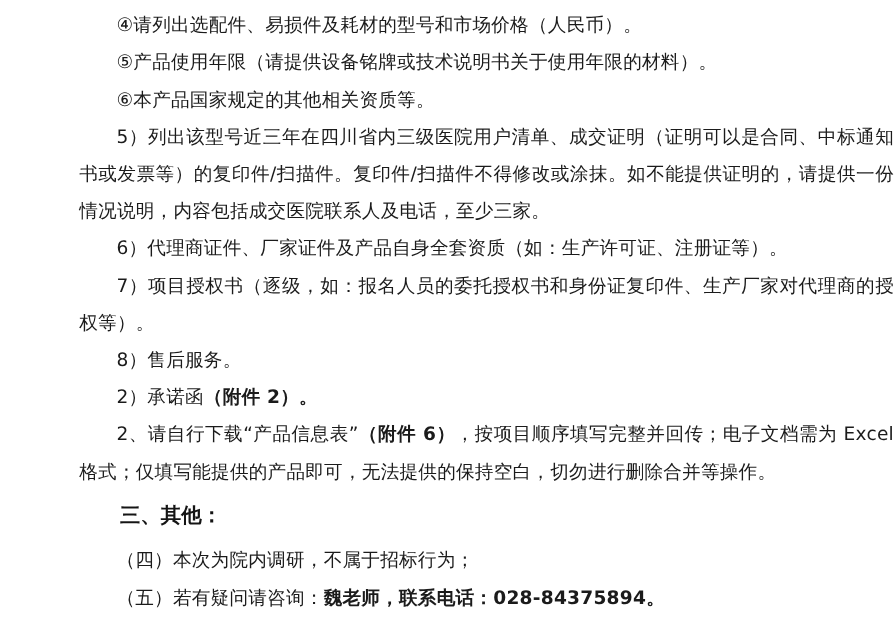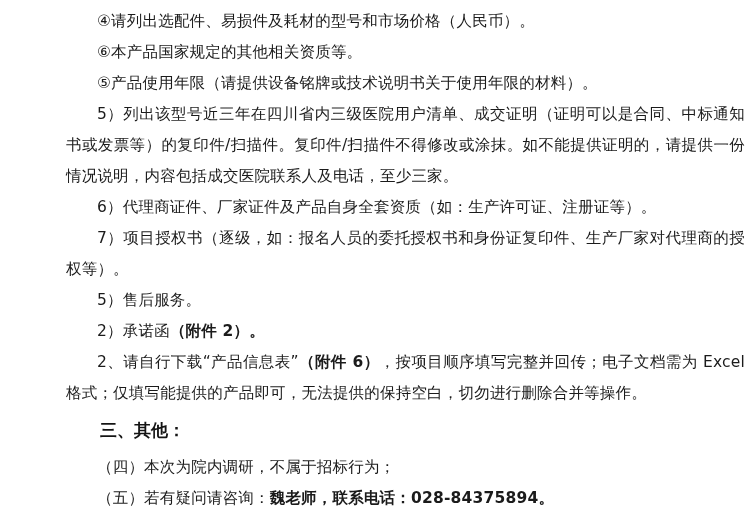--- a/index.html
+++ b/index.html
@@ -47,31 +47,31 @@
   }
   .spacer-sm { height: 6px; }
 </style>
 </head>
 <body>
 
 <div class="page">
 
   <p class="para indent">④请列出选配件、易损件及耗材的型号和市场价格（人民币）。</p>
 
+  <p class="para indent">⑤产品使用年限（请提供设备铭牌或技术说明书关于使用年限的材料）。</p>
+
   <p class="para indent">⑥本产品国家规定的其他相关资质等。</p>
-
-  <p class="para indent">⑤产品使用年限（请提供设备铭牌或技术说明书关于使用年限的材料）。</p>
 
   <p class="para indent">5）列出该型号近三年在四川省内三级医院用户清单、成交证明（证明可以是合同、中标通知书或发票等）的复印件/扫描件。复印件/扫描件不得修改或涂抹。如不能提供证明的，请提供一份情况说明，内容包括成交医院联系人及电话，至少三家。</p>
 
   <p class="para indent">6）代理商证件、厂家证件及产品自身全套资质（如：生产许可证、注册证等）。</p>
 
   <p class="para indent">7）项目授权书（逐级，如：报名人员的委托授权书和身份证复印件、生产厂家对代理商的授权等）。</p>
 
-  <p class="para indent">5）售后服务。</p>
+  <p class="para indent">8）售后服务。</p>
 
   <p class="para indent">
     <span>2）承诺函</span><span class="bold">（附件 2）。</span>
   </p>
 
   <p class="para indent">
     <span>2、请自行下载“产品信息表”</span><span class="bold">（附件 6）</span><span>，按项目顺序填写完整并回传；电子文档需为 Excel 格式；仅填写能提供的产品即可，无法提供的保持空白，切勿进行删除合并等操作。</span>
   </p>
 
   <div class="spacer-sm"></div>

